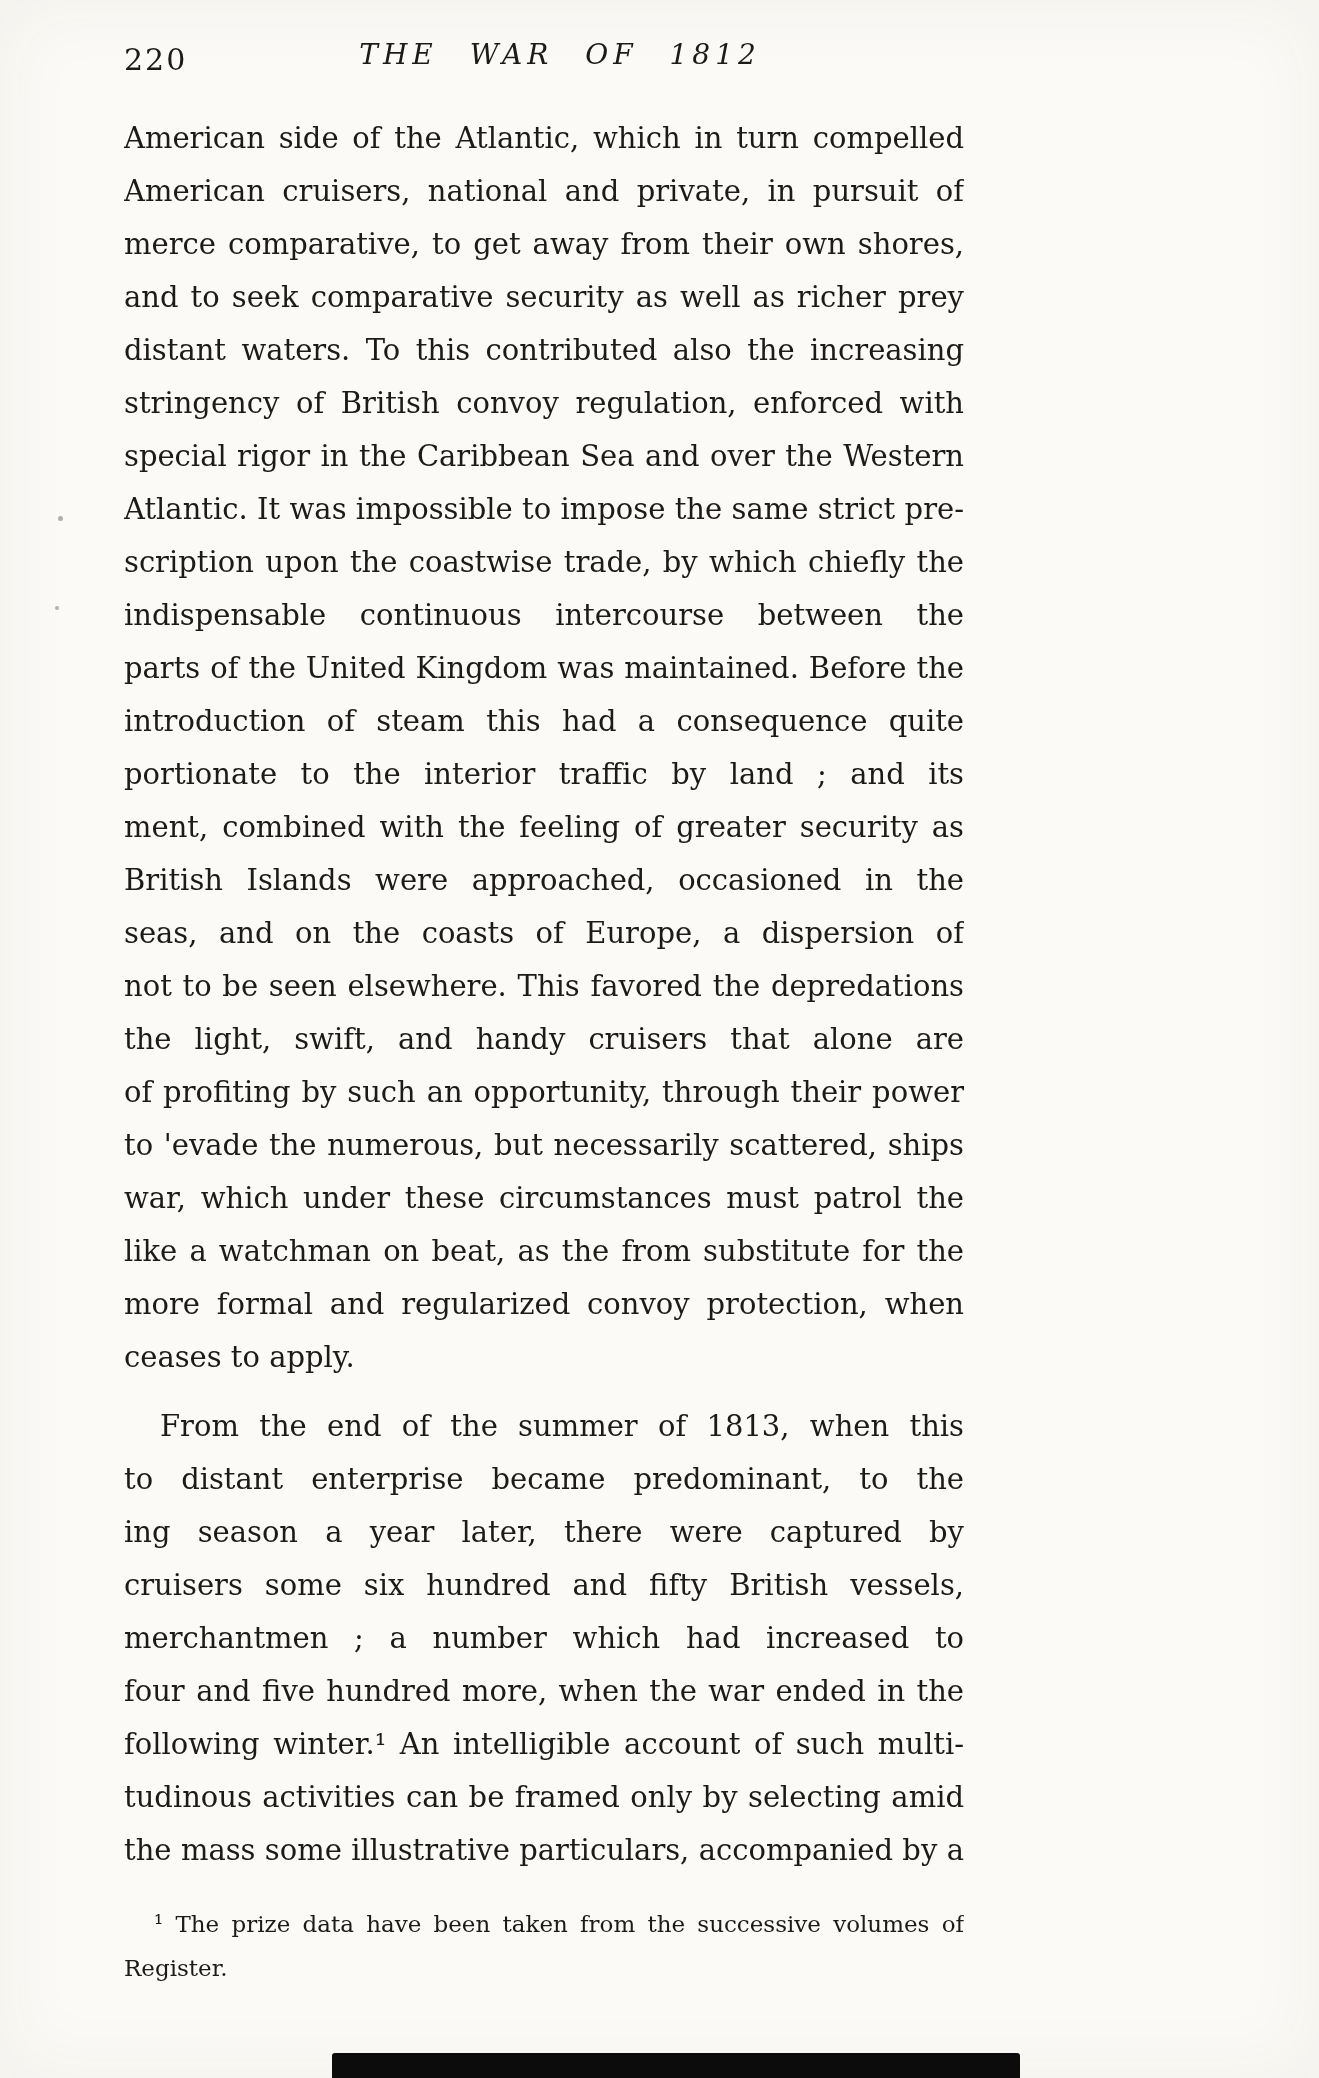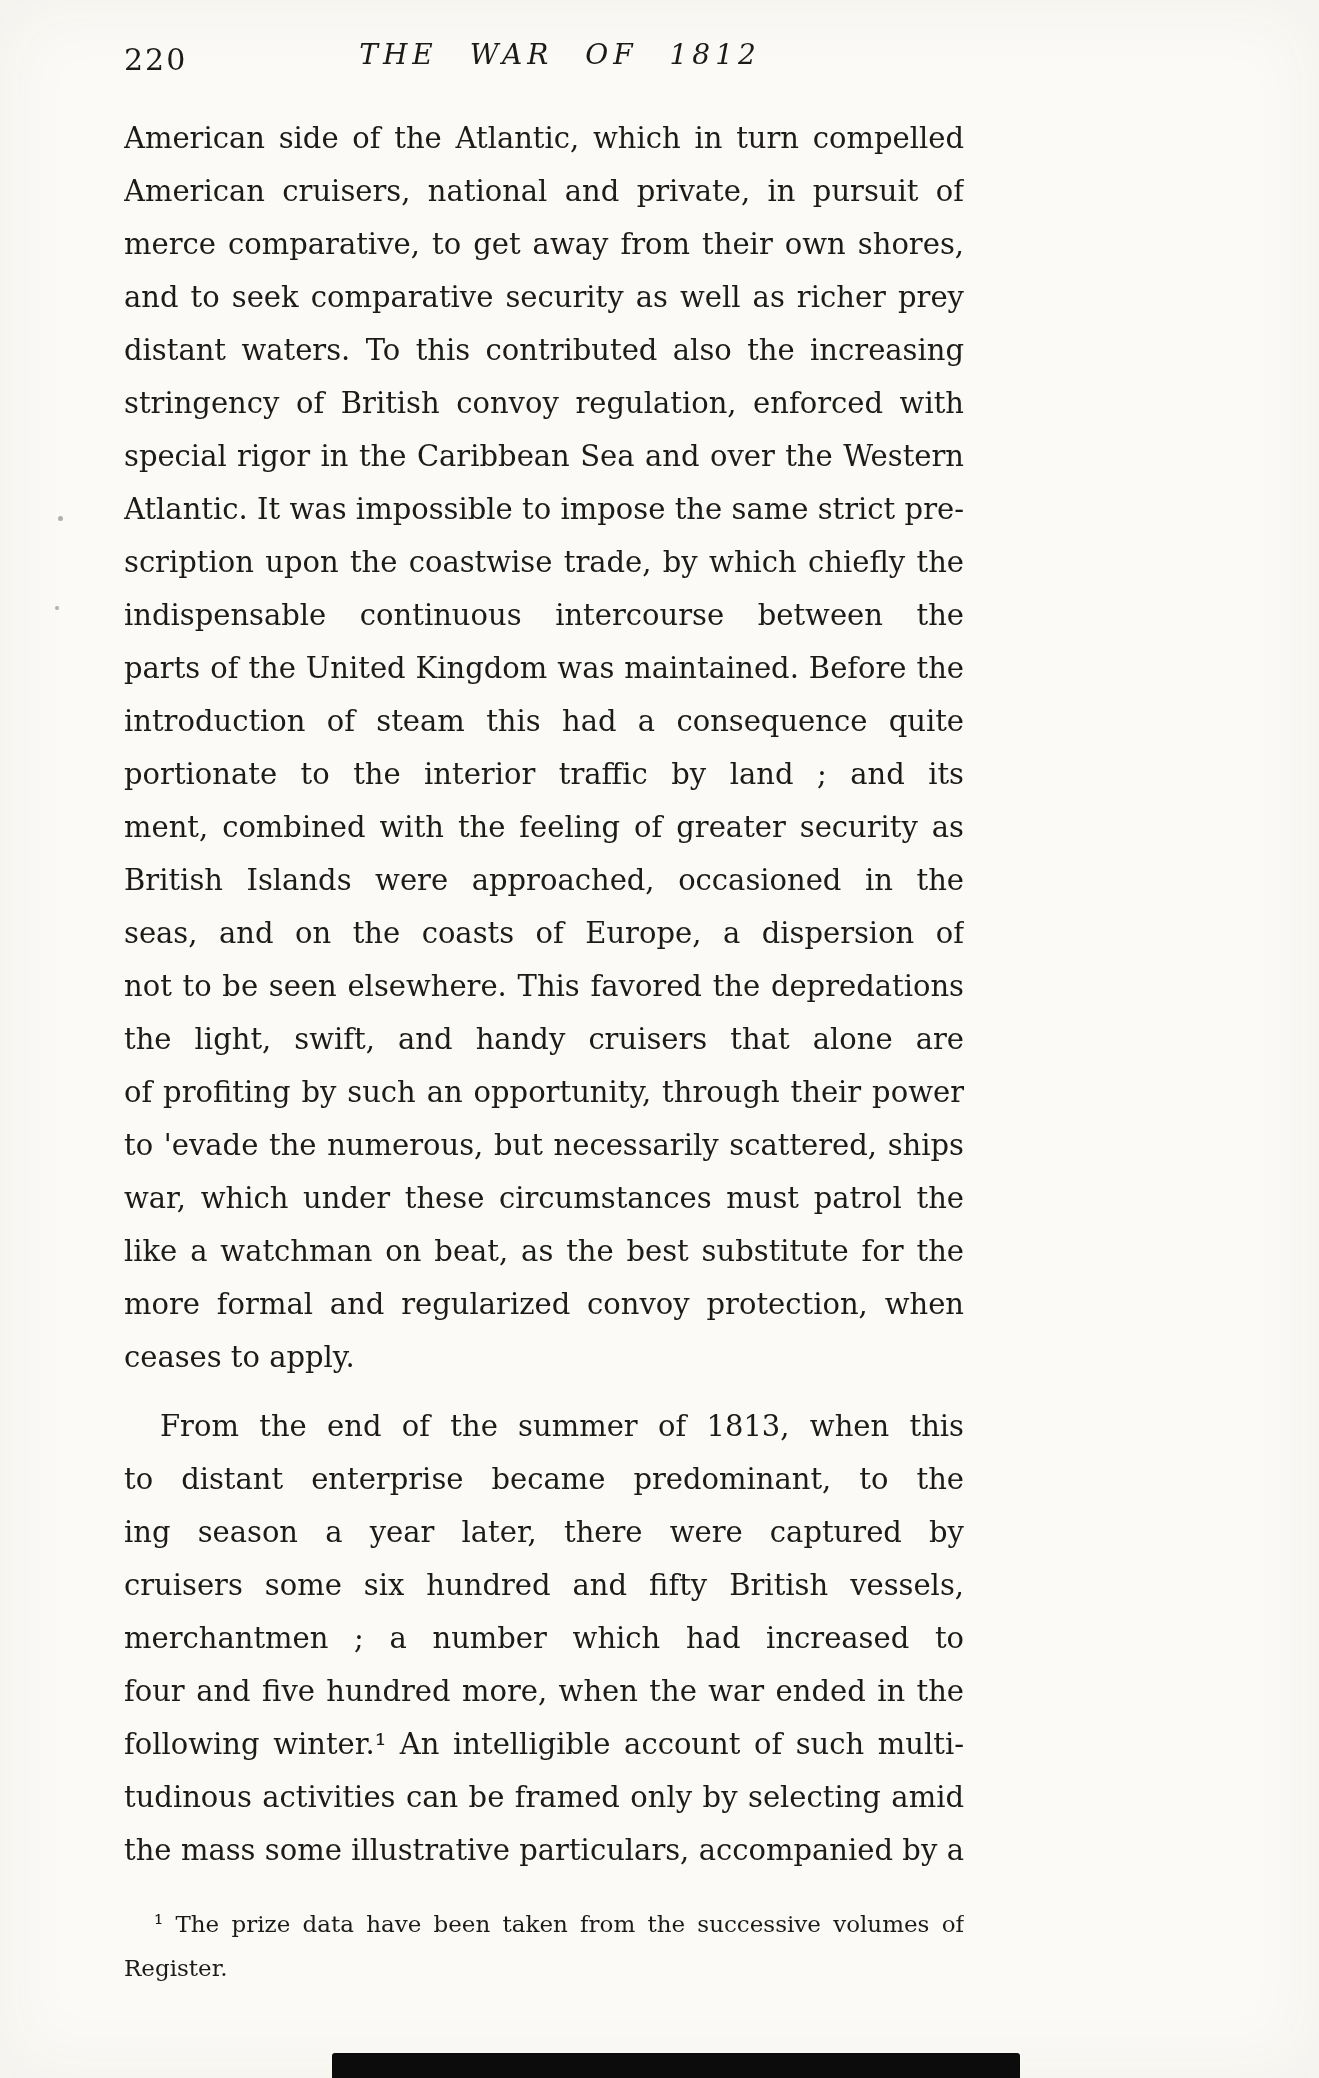--- a/index.html
+++ b/index.html
@@ -115,21 +115,21 @@
         <div class="line">introduction of steam this had a consequence quite dispro-</div>
         <div class="line">portionate to the interior traffic by land ; and its develop-</div>
         <div class="line">ment, combined with the feeling of greater security as the</div>
         <div class="line">British Islands were approached, occasioned in the narrow</div>
         <div class="line">seas, and on the coasts of Europe, a dispersion of vessels</div>
         <div class="line">not to be seen elsewhere. This favored the depredations of</div>
         <div class="line">the light, swift, and handy cruisers that alone are capable</div>
         <div class="line">of profiting by such an opportunity, through their power</div>
         <div class="line">to 'evade the numerous, but necessarily scattered, ships of</div>
         <div class="line">war, which under these circumstances must patrol the sea,</div>
-        <div class="line">like a watchman on beat, as the best substitute for the</div>
+        <div class="line">like a watchman on beat, as the from substitute for the</div>
         <div class="line">more formal and regularized convoy protection, when that</div>
         <div class="line no-stretch">ceases to apply.</div>
       </div>
       <div class="paragraph">
         <div class="line indent">From the end of the summer of 1813, when this tendency</div>
         <div class="line">to distant enterprise became predominant, to the correspond-</div>
         <div class="line">ing season a year later, there were captured by American</div>
         <div class="line">cruisers some six hundred and fifty British vessels, chiefly</div>
         <div class="line">merchantmen ; a number which had increased to between</div>
         <div class="line">four and five hundred more, when the war ended in the</div>

